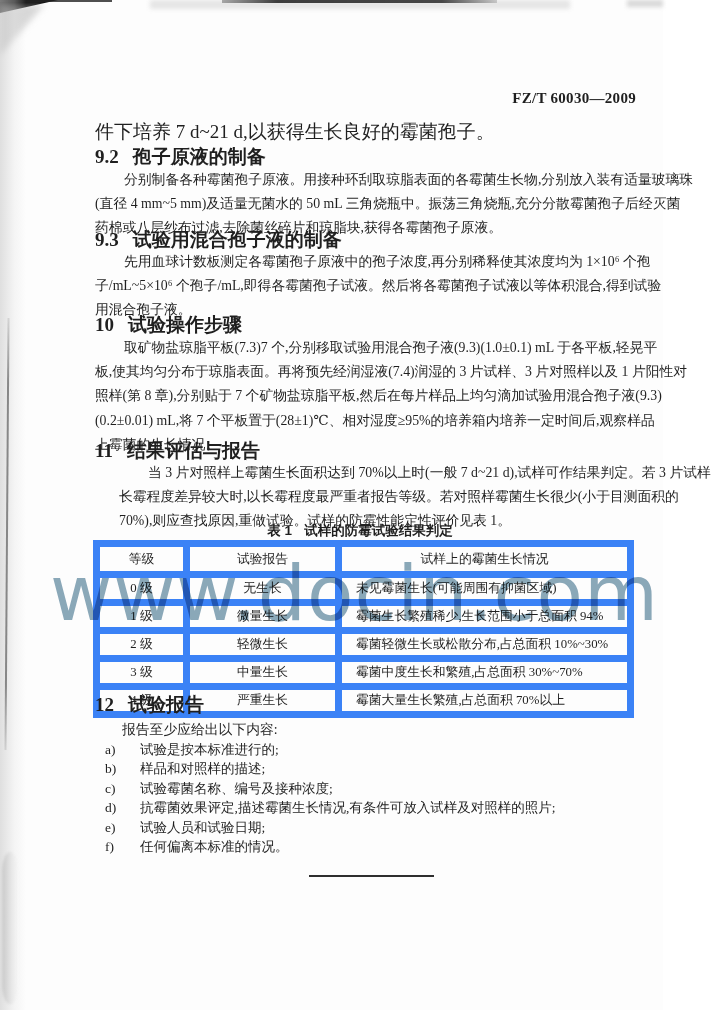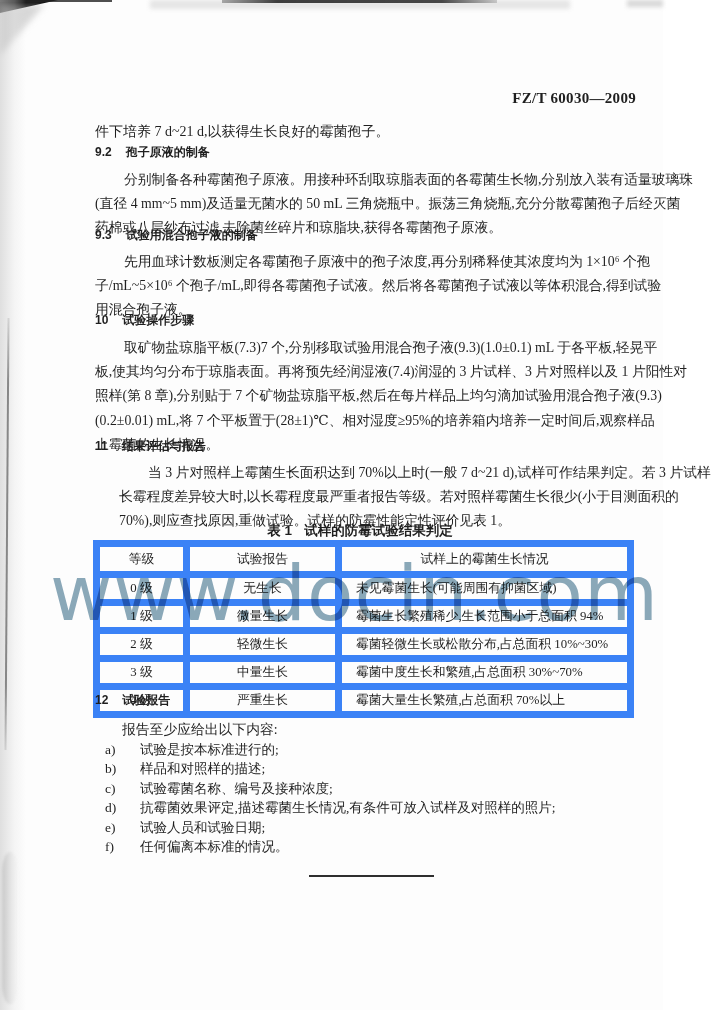--- a/index.html
+++ b/index.html
@@ -20,25 +20,25 @@
   .top-right-shade{top:0;right:0;width:36px;height:7px;background:rgba(150,150,150,.35);filter:blur(2px);}
   .left-shadow{top:0;left:0;width:26px;height:1010px;
     background:linear-gradient(to right,rgba(198,198,198,.55),rgba(224,224,224,.3) 55%,rgba(255,255,255,0));}
   .binding-line{top:318px;left:6px;width:2px;height:432px;transform:rotate(.4deg);
     background:linear-gradient(to bottom,rgba(120,120,120,.2),rgba(70,70,70,.6) 15%,rgba(70,70,70,.6) 85%,rgba(120,120,120,.2));}
   .bottom-left-strip{top:852px;left:2px;width:16px;height:152px;filter:blur(1px);border-radius:8px/20px;
     background:linear-gradient(to right,rgba(182,182,182,.55),rgba(216,216,216,.35) 60%,rgba(255,255,255,0));}
 
   
   .hdr{top:90px;right:27px;font-size:15px;font-weight:bold;letter-spacing:.3px;}
-  .bodyline{font-size:14px;line-height:24px;white-space:nowrap;}
+  .bodyline{font-size:19px;line-height:24px;white-space:nowrap;}
   .para{left:95px;width:600px;}
   .para .ln{font-size:13.8px;line-height:24.2px;white-space:nowrap;}
   .para .ln.first{padding-left:29px;}
-  .heading{left:95px;font-family:Liberation Sans, sans-serif;font-weight:bold;font-size:12px;white-space:nowrap;}
+  .heading{left:95px;font-family:Liberation Serif, serif;font-weight:bold;font-size:19px;white-space:nowrap;}
   .heading .num{display:inline-block;}
   .heading .ttl{display:inline-block;margin-left:14px;}
 
   .tbl-caption{top:522px;left:93px;width:534px;text-align:center;
     font-family:"Liberation Sans","DejaVu Sans",sans-serif;font-weight:bold;font-size:13.5px;white-space:nowrap;}
   .tbl-caption .cap-ttl{margin-left:12px;}
 
   table.results{top:540px;left:93px;width:534px;border-collapse:collapse;table-layout:fixed;position:absolute;}
   table.results th,table.results td{
     border:7px solid #3b82f6;font-weight:normal;font-size:12.8px;padding:0;

